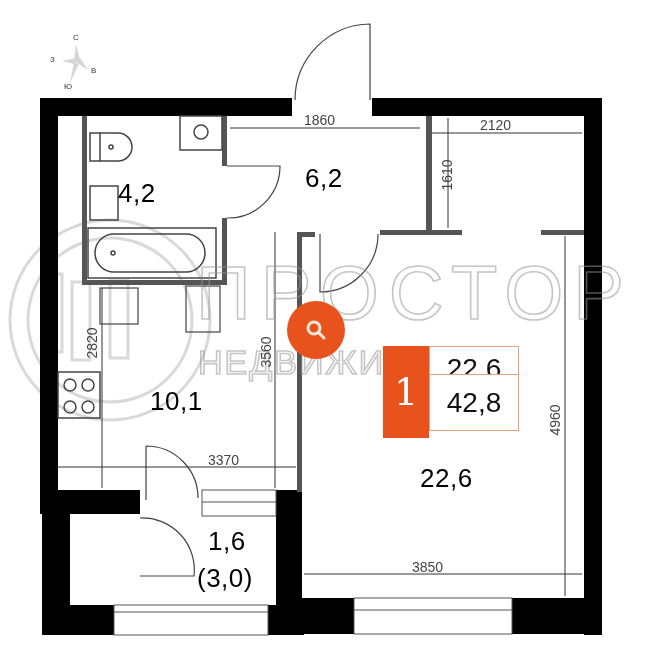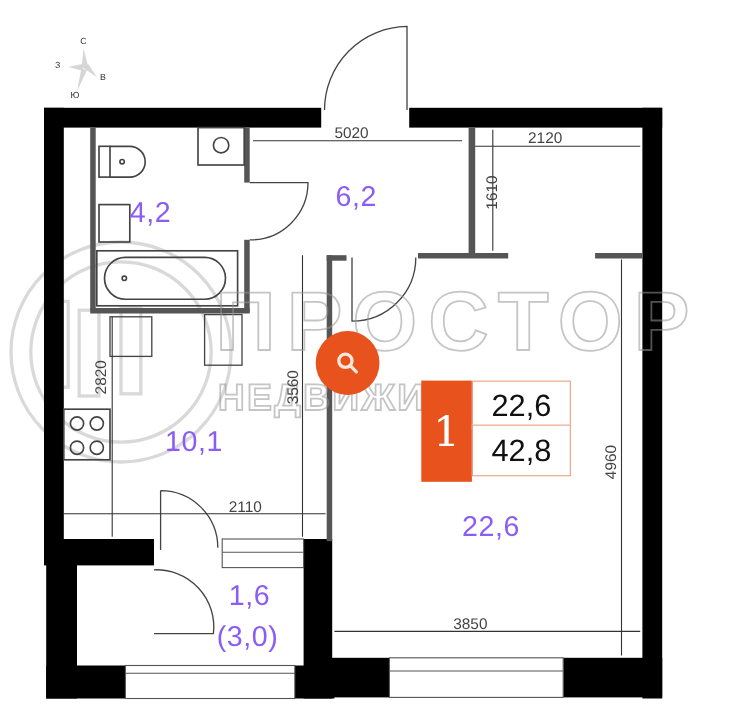--- a/index.html
+++ b/index.html
@@ -1,22 +1,22 @@
 <!DOCTYPE html>
 <html><head>
 <meta charset="utf-8">
 <style>
   html,body{margin:0;padding:0;background:#ffffff;}
   body{width:665px;height:653px;position:relative;overflow:hidden;font-family:"Liberation Sans","DejaVu Sans",sans-serif;}
   #plan{position:absolute;left:0;top:0;}
-  .room-label{position:absolute;font-size:26px;color:#8b5cf6;letter-spacing:0.5px;line-height:1;}
+  .room-label{position:absolute;font-size:26px;color:#000000;letter-spacing:0.5px;line-height:1;}
   .dim{position:absolute;font-size:14px;color:#444;line-height:1;}
   .dim.v{transform:rotate(-90deg);transform-origin:center center;}
   .compass{position:absolute;font-size:8px;color:#333;}
-  .watermark{position:absolute;color:transparent;-webkit-text-stroke:1.6px rgba(150,150,150,0.55);font-weight:bold;line-height:1;}
+  .watermark{position:absolute;color:transparent;-webkit-text-stroke:1.6px rgba(150,150,150,0.55);font-weight:normal;line-height:1;}
   .badge{position:absolute;left:383px;top:346px;width:136px;height:92px;}
   .badge-num{position:absolute;left:0;top:0;width:46px;height:92px;background:#e8521c;color:#fff;font-family:"DejaVu Serif","Liberation Serif",serif;font-size:38px;display:flex;align-items:center;justify-content:center;}
   .badge-cell{position:absolute;left:46px;width:90px;height:45px;background:#fff;border:1px solid #e8a07c;box-sizing:border-box;font-size:28px;color:#111;display:flex;align-items:center;justify-content:center;}
   .search-btn{position:absolute;left:287px;top:301px;width:58px;height:58px;border-radius:50%;background:#e8521c;display:flex;align-items:center;justify-content:center;cursor:pointer;}
 </style>
 </head>
 <body>
 
 <svg id="plan" width="665" height="653" viewBox="0 0 665 653">
 
@@ -138,33 +138,33 @@
 <div class="watermark" style="left:196px;top:255px;font-size:76px;letter-spacing:10px">ПРОСТОР</div>
 <div class="watermark" style="left:198px;top:345px;font-size:34px;letter-spacing:2px">НЕДВИЖИМОСТЬ</div>
 
 <div class="room-label" style="left:118px;top:180px">4,2</div>
 <div class="room-label" style="left:305px;top:165px">6,2</div>
 <div class="room-label" style="left:150px;top:388px">10,1</div>
 <div class="room-label" style="left:420px;top:465px">22,6</div>
 <div class="room-label" style="left:208px;top:528px">1,6</div>
 <div class="room-label" style="left:197px;top:565px">(3,0)</div>
 
-<div class="dim" style="left:304px;top:113px">5020</div>
+<div class="dim" style="left:304px;top:113px">1860</div>
 <div class="dim" style="left:480px;top:118px">2120</div>
 <div class="dim v" style="left:431px;top:168px">1610</div>
 <div class="dim v" style="left:76px;top:336px">2820</div>
 <div class="dim v" style="left:250px;top:345px">3560</div>
-<div class="dim" style="left:208px;top:453px">2110</div>
+<div class="dim" style="left:208px;top:453px">3370</div>
 <div class="dim" style="left:412px;top:560px">3850</div>
 <div class="dim v" style="left:539px;top:413px">4960</div>
 
 <div class="search-btn">
   <svg width="24" height="24" viewBox="0 0 24 24">
     <circle cx="10" cy="10" r="6" fill="none" stroke="#fbe8da" stroke-width="3"></circle>
     <line x1="14.5" y1="14.5" x2="20" y2="20" stroke="#fbe8da" stroke-width="3" stroke-linecap="round"></line>
   </svg>
 </div>
 
 <div class="badge">
   <div class="badge-num">1</div>
   <div class="badge-cell" style="top:0">22,6</div>
-  <div class="badge-cell" style="top:40px;height:47px">42,8</div>
+  <div class="badge-cell" style="top:28px;height:57px">42,8</div>
 </div>
 
 </body></html>

